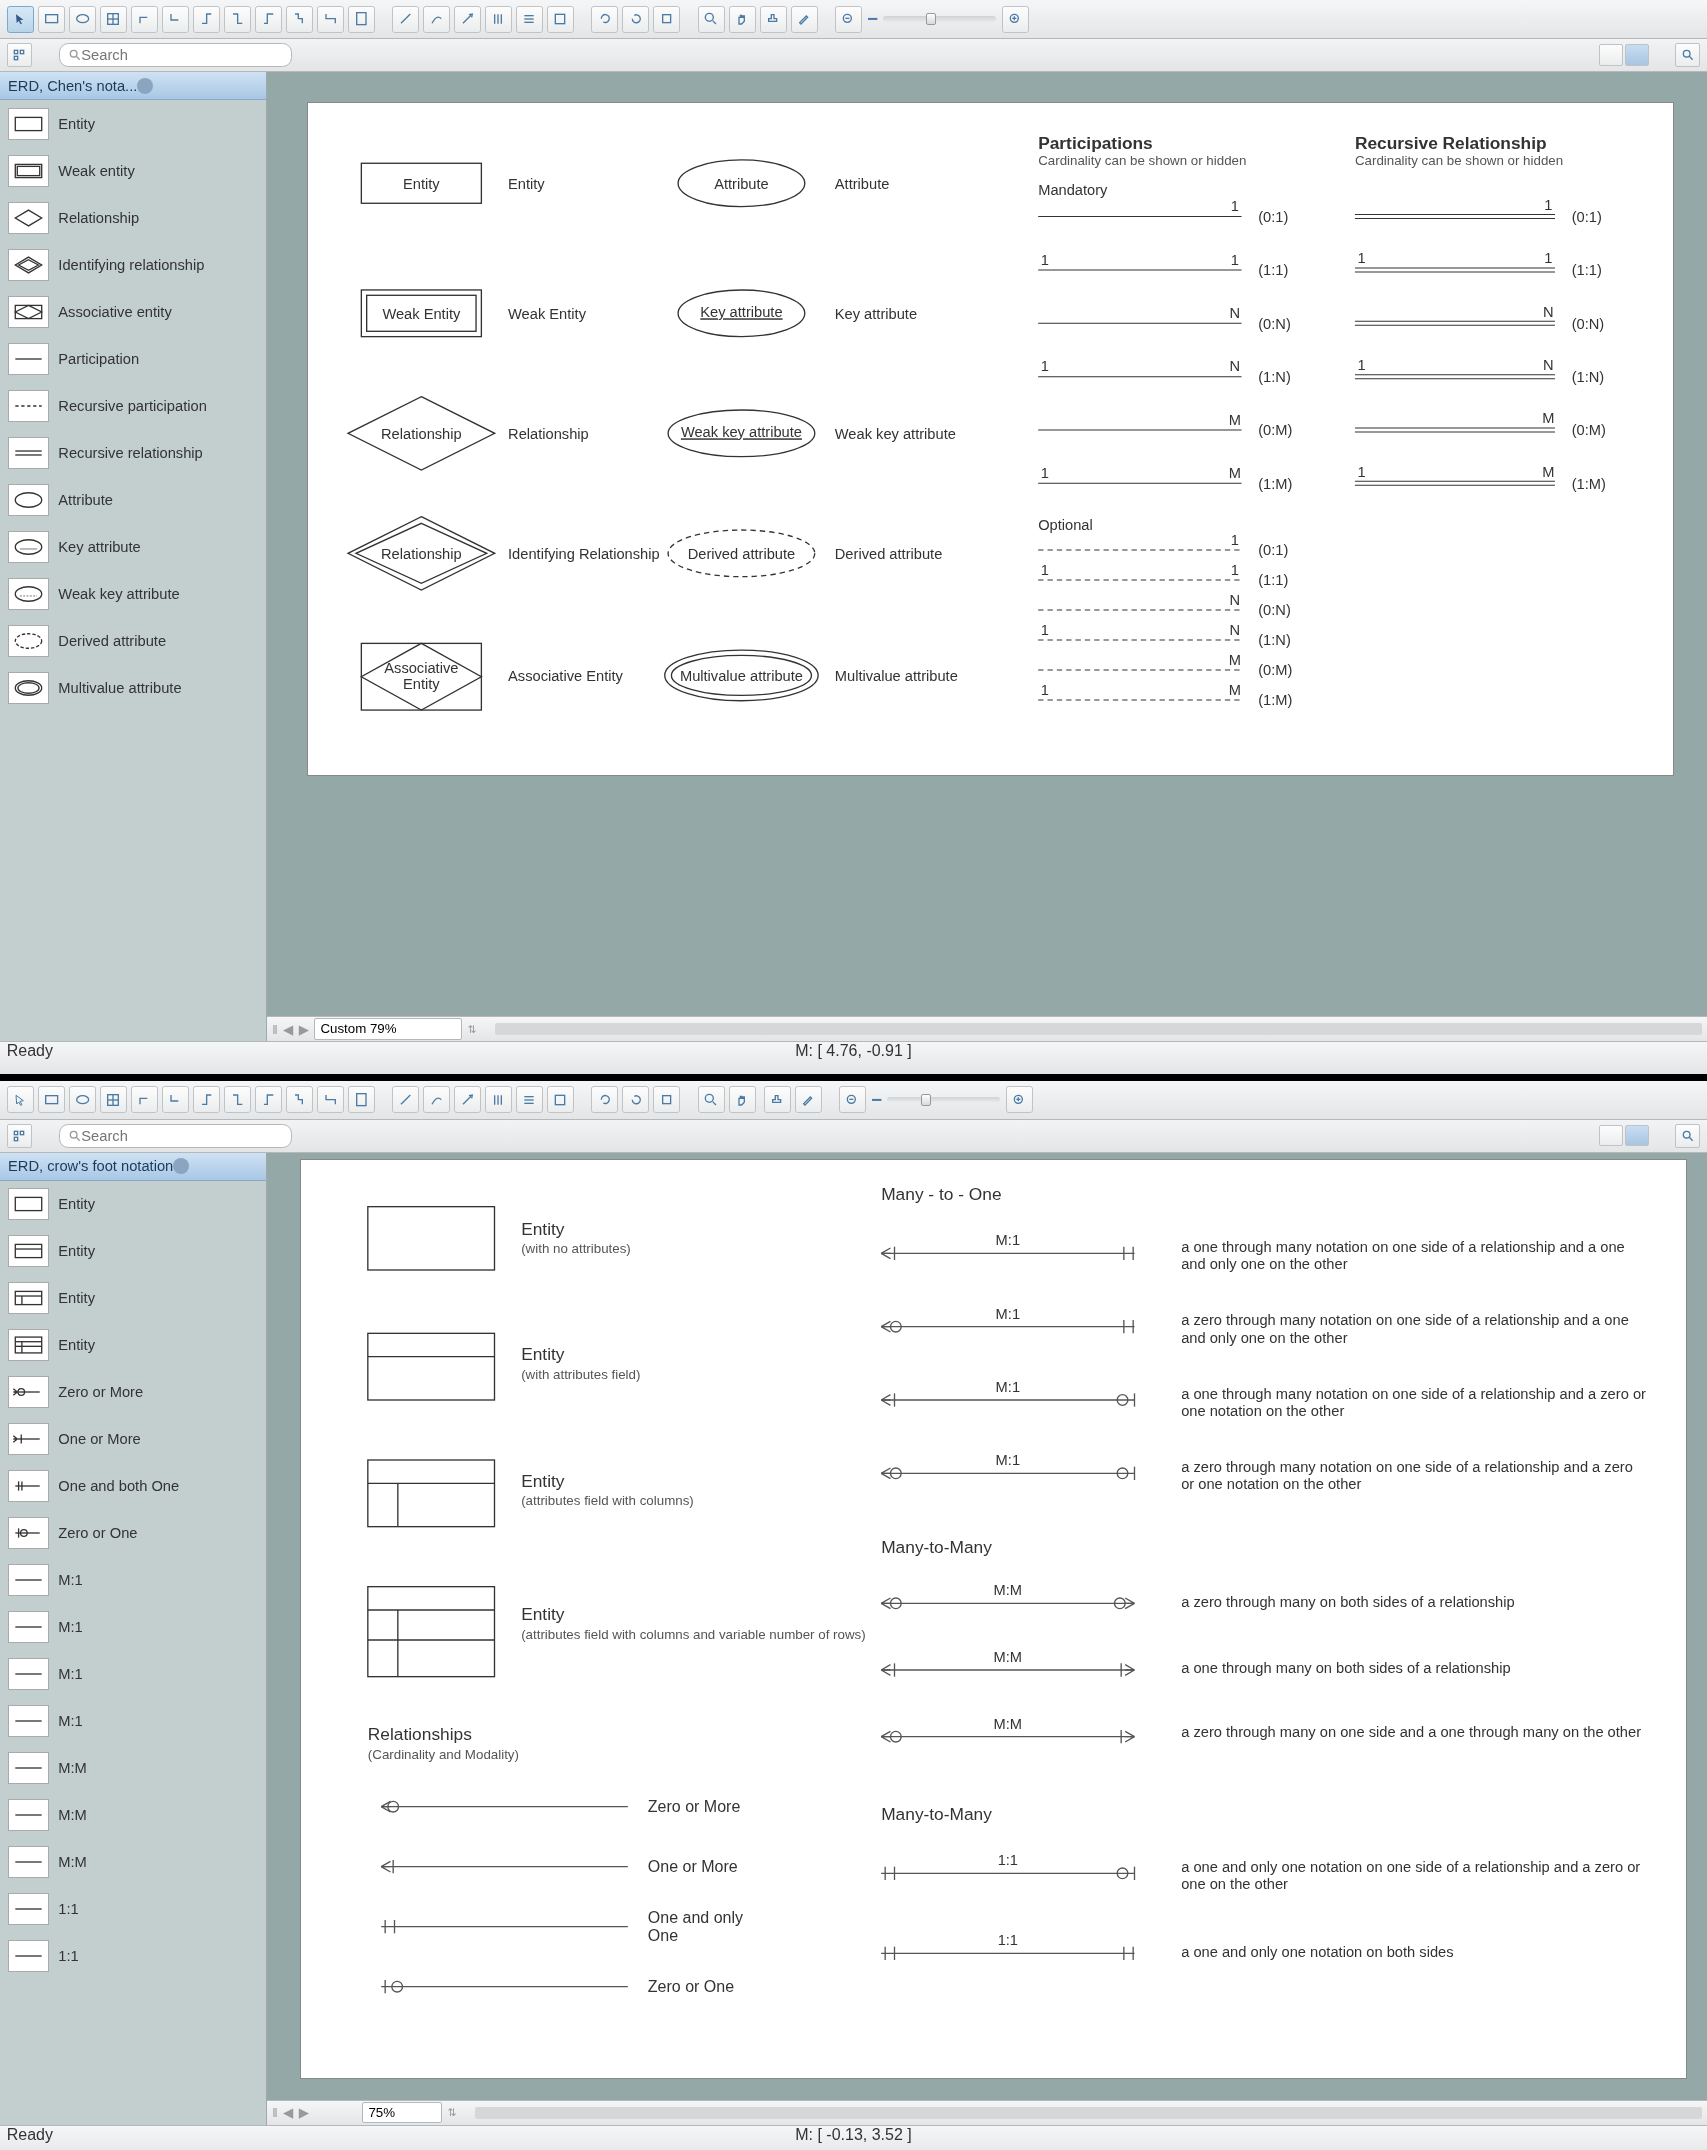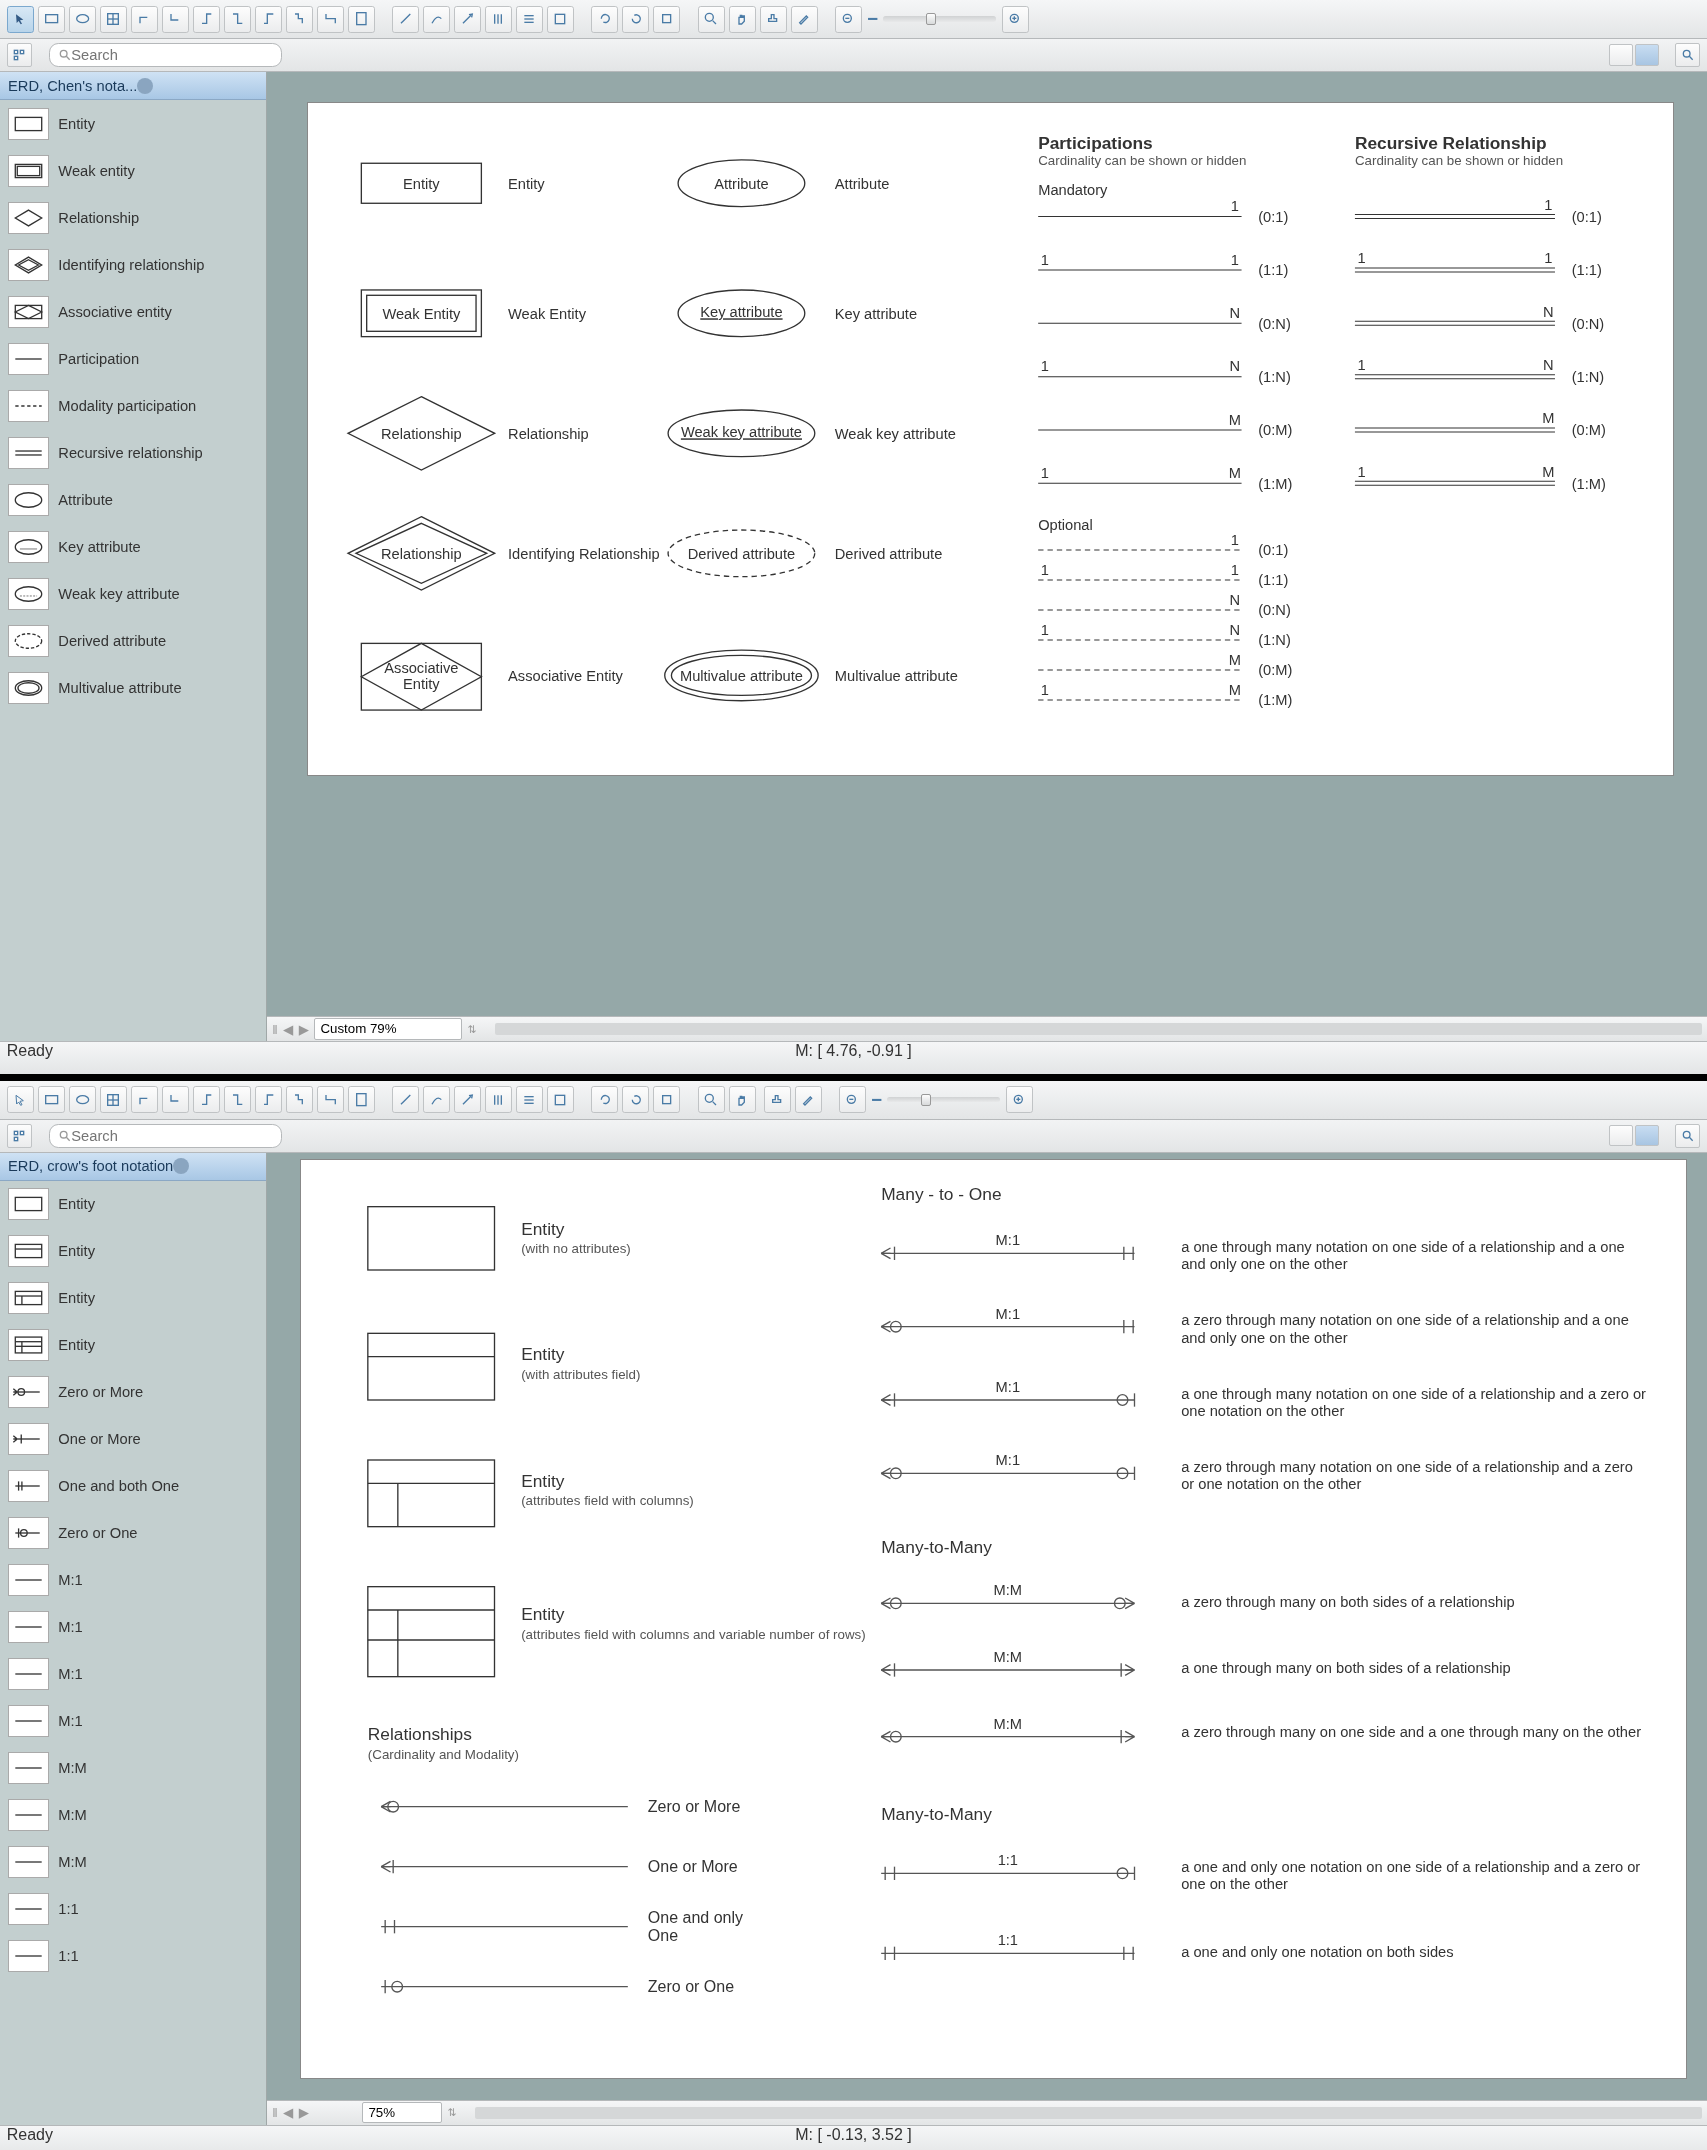--- a/index.html
+++ b/index.html
@@ -8,21 +8,21 @@
 .app.top{height:1074px}
 .app.bottom{height:1077px}
 .divider{width:1707px;height:6.7px;background:#000}
 .toolbar{height:39px;background:linear-gradient(#f5f6f7,#e3e5e6);border-bottom:0.7px solid #b5b8ba;display:flex;align-items:center;padding:0 6.7px;gap:4px}
 .tbtn{width:27px;height:27px;border:0.7px solid #c0c3c5;border-radius:2.7px;background:linear-gradient(#fdfdfd,#ebeced);display:flex;align-items:center;justify-content:center}
 .tbtn.active{background:linear-gradient(#d8e8f5,#b8d4ea);border-color:#7ba8ce}
 .tsep{width:9.3px}
 .zoomslider{display:flex;align-items:center;gap:5.3px}
 .zoomslider .track{width:113px;height:5.3px;background:linear-gradient(#d0d2d3,#e8e9ea);border-radius:2.7px;position:relative}
 .zoomslider .thumb{width:9.3px;height:12px;background:linear-gradient(#fdfdfd,#d8dadb);border:0.7px solid #999;border-radius:2px;position:absolute;top:-3.3px;left:38%}
-.subbar{height:33px;background:linear-gradient(#f2f3f4,#e3e5e6);border-bottom:0.7px solid #b5b8ba;display:flex;align-items:center;padding:0 6.7px;gap:12px}
+.subbar{height:33px;background:linear-gradient(#f2f3f4,#e3e5e6);border-bottom:0.7px solid #b5b8ba;display:flex;align-items:center;padding:0 6.7px;gap:22px}
 .searchwrap{display:flex;align-items:center;background:#fff;border:0.7px solid #b5b8ba;border-radius:9.3px;height:24px;padding:0 9.3px;width:233px;margin-left:5.3px}
 .searchwrap input{border:none;outline:none;font-size:14.7px;width:100%;color:#999}
 .viewbtns{display:flex;gap:2.7px;margin-left:auto}
 .viewbtn{width:24px;height:21.3px;border:0.7px solid #c0c3c5;border-radius:2px;background:linear-gradient(#fdfdfd,#ebeced)}
 .viewbtn.active{background:linear-gradient(#c8ddf2,#a8c5e2)}
 .iconbtn{width:25px;height:24px;border:0.7px solid #c0c3c5;border-radius:2px;background:linear-gradient(#fdfdfd,#ebeced);display:flex;align-items:center;justify-content:center}
 .panel{display:flex;height:calc(100% - 105px)}
 .sidebar{width:267px;background:#c3cfcf;border-right:0.7px solid #a0a8a8}
 .sidehdr{height:28px;background:linear-gradient(#cfe2f4,#a8c7e5);border-bottom:0.7px solid #8ba8c5;display:flex;align-items:center;padding:0 8px;font-size:14.7px;color:#1a3a5a}
 .closebtn{width:16px;height:16px;background:#8aa5c0;border-radius:8px}
@@ -290,21 +290,21 @@
             </svg>
           </div>
           <span>Participation</span>
         </div>
       <div class="sideitem">
           <div class="thumbicon">
             <svg width="33" height="20" viewBox="0 0 50 30">
               <line x1="5" y1="15" x2="45" y2="15" stroke="#333" stroke-width="2" stroke-dasharray="5 4"></line>
             </svg>
           </div>
-          <span>Modality participation</span>
+          <span>Recursive participation</span>
         </div>
       <div class="sideitem">
           <div class="thumbicon">
             <svg width="33" height="20" viewBox="0 0 50 30">
               <line x1="5" y1="12" x2="45" y2="12" class="entitybox"></line>
               <line x1="5" y1="18" x2="45" y2="18" class="entitybox"></line>
             </svg>
           </div>
           <span>Recursive relationship</span>
         </div>

